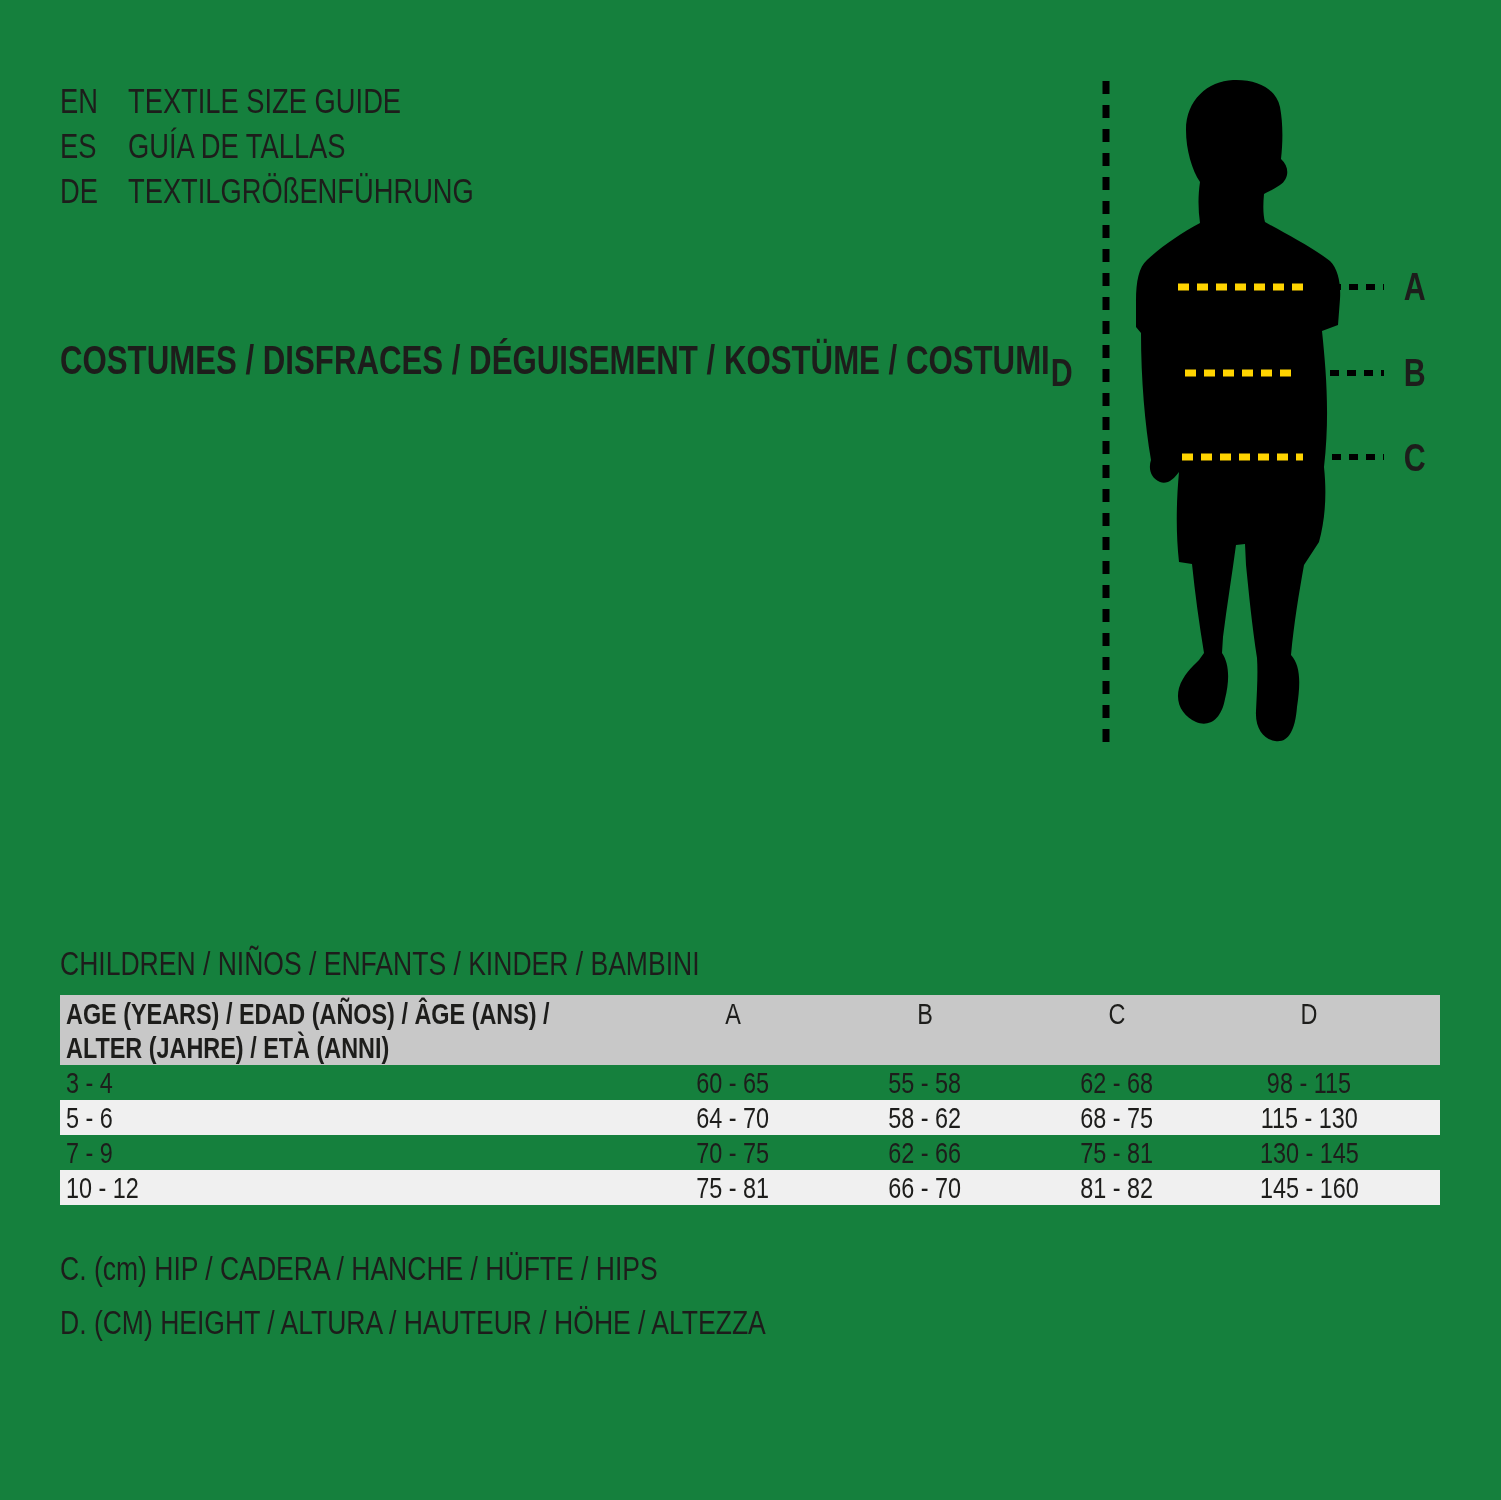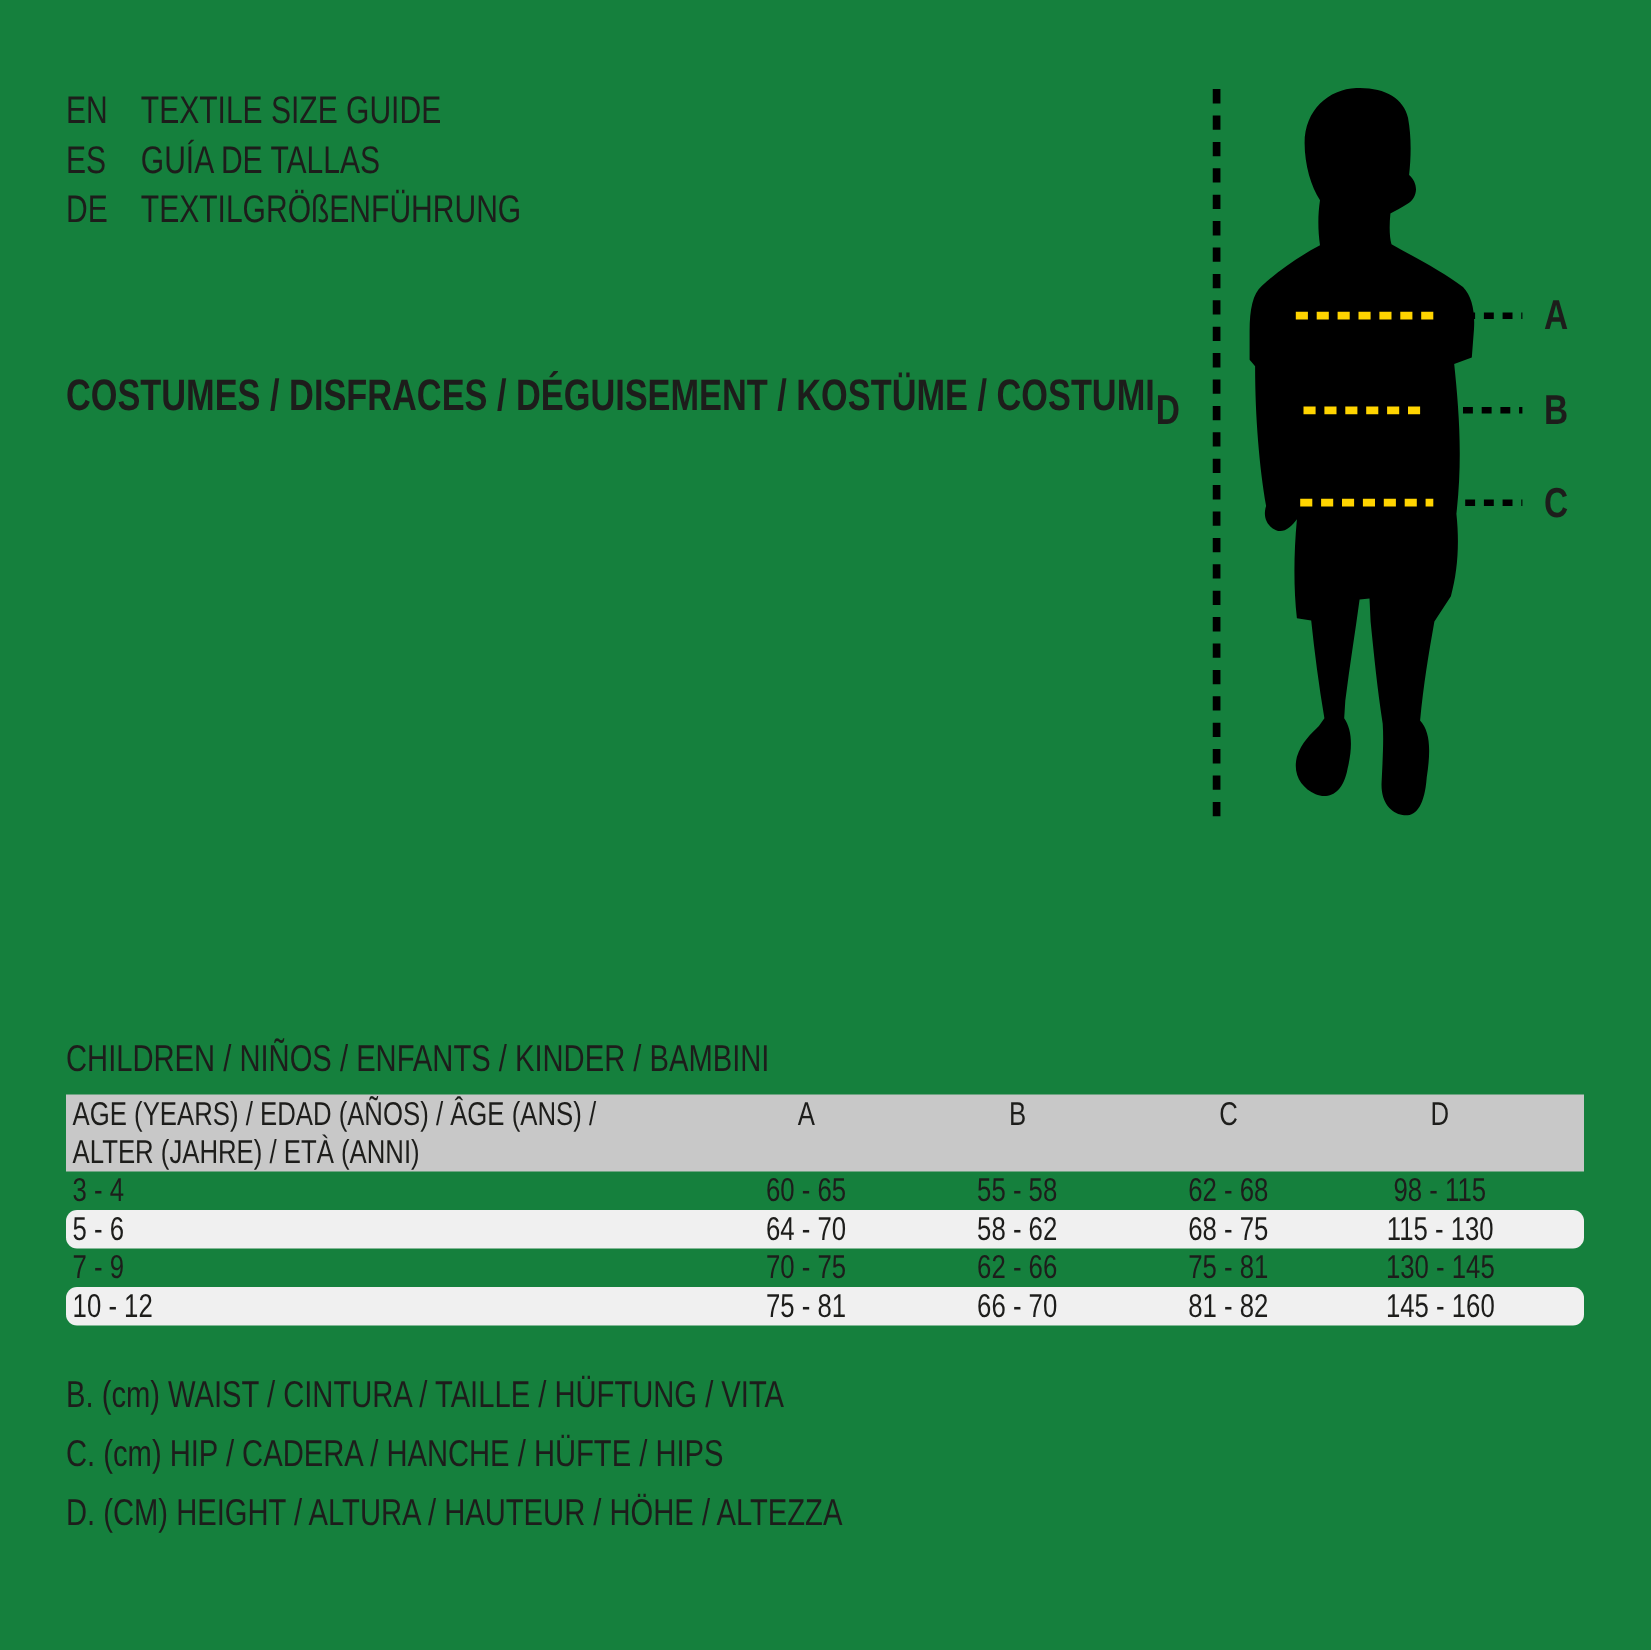--- a/index.html
+++ b/index.html
@@ -33,24 +33,24 @@
   .mlabel span{display:inline-block;transform:scaleX(0.8);}
 
   
   .children-title{position:absolute;left:60px;top:946px;height:34px;line-height:34px;
                   font-size:34px;font-weight:500;}
 
   
   .size-table{position:absolute;left:60px;top:995px;width:1380px;font-size:30px;}
   .trow{display:grid;grid-template-columns:577px 192px 192px 192px 192px 35px;}
   .thead{background:#c8c8c8;height:70px;}
-  .thead .age-head{padding:2px 0 0 6px;line-height:34px;font-weight:400;}
+  .thead .age-head{padding:2px 0 0 6px;line-height:34px;font-weight:700;}
   .thead .hcol{text-align:center;padding-top:2px;line-height:34px;font-weight:500;}
   .tbody-row{height:35px;line-height:35px;}
-  .row-alt{background:#f0f0f0;border-radius:10px;}
+  .row-alt{background:#f0f0f0;}
   .age-cell{padding-left:6px;}
   .val-cell{text-align:center;}
 
   
   .legend{position:absolute;left:60px;top:1242px;}
   .legend-line{height:53.5px;line-height:53.5px;font-size:34px;font-weight:500;}
 </style>
 </head>
 <body>
 
@@ -181,18 +181,17 @@
       <div class="age-cell"><span class="cond">10 - 12</span></div>
       <div class="val-cell"><span class="condc">75 - 81</span></div>
       <div class="val-cell"><span class="condc">66 - 70</span></div>
       <div class="val-cell"><span class="condc">81 - 82</span></div>
       <div class="val-cell"><span class="condc">145 - 160</span></div>
       <div></div>
     </div>
   </div>
 
   <div class="legend">
-    <div class="legend-line"><span class="cond">B. (cm) WAIST / CINTURA / TAILLE / HÜFTUNG / VITA</span></div>
     <div class="legend-line"><span class="cond">C. (cm) HIP / CADERA / HANCHE / HÜFTE / HIPS</span></div>
     <div class="legend-line"><span class="cond">D. (CM) HEIGHT / ALTURA / HAUTEUR / HÖHE / ALTEZZA</span></div>
   </div>
 
 </div>
 
 </body></html>

